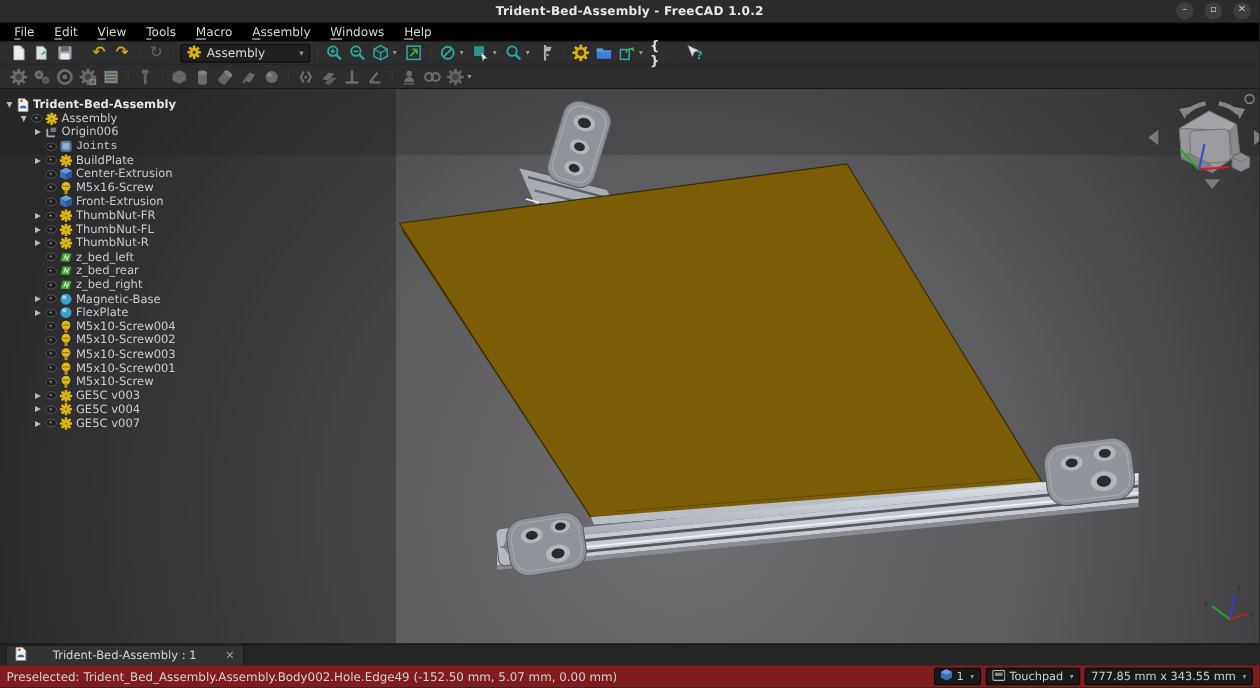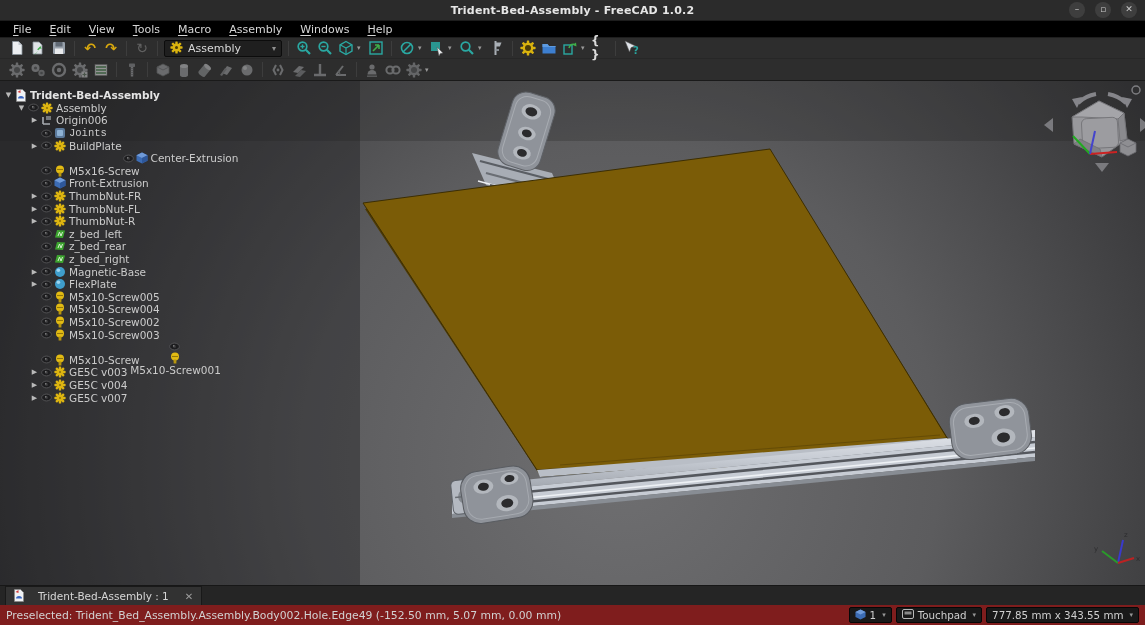--- a/index.html
+++ b/index.html
@@ -44,21 +44,21 @@
   .tree-row { display:flex; align-items:center; height:12.6px; color:#cbcbcb; font-size:10.5px; white-space:nowrap; }
   .tree-row .tw { display:inline-flex; align-items:center; justify-content:center; }
   .tree-arrow { width:11px; font-size:7px; color:#b9b9b9; }
   .tree-eye { width:13px; }
   .tree-ico { width:14px; }
   .tree-label { margin-left:2px; }
   .tree-row.root .tree-label { font-weight:bold; color:#e4e4e4; }
 
   
   .tabbar { height:20px; background:#252525; display:flex; align-items:flex-end; border-top:1px solid #171717; }
-  .tab { height:19px; background:#323232; display:flex; align-items:center; gap:13px; padding:0 8px 0 7px;
+  .tab { height:19px; background:#323232; display:flex; align-items:center; gap:23px; padding:0 8px 0 7px;
          margin-left:5px; border:1px solid #191919; border-bottom:none; color:#d6d6d6; font-size:10.5px; }
   .tab .tab-close { color:#9e9e9e; font-size:10px; margin-left:3px; }
 
   
   .statusbar { height:20px; background:#7f1d1d; display:flex; align-items:center; padding:0 6px; }
   .status-msg { color:#d2d2d2; font-size:10.8px; white-space:nowrap; flex:1; }
   .status-widgets { display:flex; gap:4px; }
   .sw { display:flex; align-items:center; gap:4px; background:#191919; border:1px solid #070707;
         border-radius:2px; height:16px; padding:0 5px; color:#cfcfcf; font-size:10.3px; }
   .sw .sw-caret { color:#969696; font-size:7px; margin-left:2px; }
@@ -614,21 +614,21 @@
               <rect x="4.8" y="0.4" width="2.4" height="3.2" rx="0.6" fill="#ddb511" transform="rotate(180 6 6)"></rect>
               <rect x="4.8" y="0.4" width="2.4" height="3.2" rx="0.6" fill="#ddb511" transform="rotate(225 6 6)"></rect>
               <rect x="4.8" y="0.4" width="2.4" height="3.2" rx="0.6" fill="#ddb511" transform="rotate(270 6 6)"></rect>
               <rect x="4.8" y="0.4" width="2.4" height="3.2" rx="0.6" fill="#ddb511" transform="rotate(315 6 6)"></rect>
               <circle cx="6" cy="6" r="3.4" fill="#ddb511"></circle>
               <circle cx="6" cy="6" r="1" fill="#8a6e08"></circle>
             </svg>
           </span>
           <span class="tree-label">BuildPlate</span>
         </div>
-        <div class="tree-row" style="padding-left: 26px; justify-content: center;">
+        <div class="tree-row" style="padding-left: 26px;">
           <span class="tw tree-arrow"></span>
           <span class="tw tree-eye">
             <svg width="11" height="11" viewBox="0 0 11 11">
               <ellipse cx="5.5" cy="5.5" rx="4.8" ry="3.4" fill="#1d1d1f" stroke="#5c5c5e" stroke-width="0.8"></ellipse>
               <circle cx="5.5" cy="5.5" r="1.5" fill="#3a3a3c"></circle>
               <circle cx="4.8" cy="4.8" r="0.6" fill="#cfcfcf"></circle>
             </svg>
           </span>
           <span class="tw tree-ico">
             <svg width="12" height="12" viewBox="0 0 12 12">
@@ -844,77 +844,59 @@
               <circle cx="4.8" cy="4.8" r="0.6" fill="#cfcfcf"></circle>
             </svg>
           </span>
           <span class="tw tree-ico">
             <svg width="12" height="12" viewBox="0 0 12 12">
               <circle cx="6" cy="4.5" r="4" fill="#e3bb13"></circle>
               <path d="M3 4.5h6" stroke="#93770a" stroke-width="1.1"></path>
               <rect x="4.6" y="7.5" width="2.8" height="4" fill="#b7960e"></rect>
             </svg>
           </span>
-          <span class="tree-label">M5x10-Screw005</span>
+          <span class="tree-label">M5x10-Screw004</span>
         </div>
         <div class="tree-row" style="padding-left: 26px;">
           <span class="tw tree-arrow"></span>
           <span class="tw tree-eye">
             <svg width="11" height="11" viewBox="0 0 11 11">
               <ellipse cx="5.5" cy="5.5" rx="4.8" ry="3.4" fill="#1d1d1f" stroke="#5c5c5e" stroke-width="0.8"></ellipse>
               <circle cx="5.5" cy="5.5" r="1.5" fill="#3a3a3c"></circle>
               <circle cx="4.8" cy="4.8" r="0.6" fill="#cfcfcf"></circle>
             </svg>
           </span>
           <span class="tw tree-ico">
             <svg width="12" height="12" viewBox="0 0 12 12">
               <circle cx="6" cy="4.5" r="4" fill="#e3bb13"></circle>
               <path d="M3 4.5h6" stroke="#93770a" stroke-width="1.1"></path>
               <rect x="4.6" y="7.5" width="2.8" height="4" fill="#b7960e"></rect>
             </svg>
           </span>
-          <span class="tree-label">M5x10-Screw004</span>
+          <span class="tree-label">M5x10-Screw002</span>
         </div>
         <div class="tree-row" style="padding-left: 26px;">
           <span class="tw tree-arrow"></span>
           <span class="tw tree-eye">
             <svg width="11" height="11" viewBox="0 0 11 11">
               <ellipse cx="5.5" cy="5.5" rx="4.8" ry="3.4" fill="#1d1d1f" stroke="#5c5c5e" stroke-width="0.8"></ellipse>
               <circle cx="5.5" cy="5.5" r="1.5" fill="#3a3a3c"></circle>
               <circle cx="4.8" cy="4.8" r="0.6" fill="#cfcfcf"></circle>
             </svg>
           </span>
           <span class="tw tree-ico">
             <svg width="12" height="12" viewBox="0 0 12 12">
               <circle cx="6" cy="4.5" r="4" fill="#e3bb13"></circle>
               <path d="M3 4.5h6" stroke="#93770a" stroke-width="1.1"></path>
               <rect x="4.6" y="7.5" width="2.8" height="4" fill="#b7960e"></rect>
             </svg>
           </span>
-          <span class="tree-label">M5x10-Screw002</span>
-        </div>
-        <div class="tree-row" style="padding-left: 26px;">
-          <span class="tw tree-arrow"></span>
-          <span class="tw tree-eye">
-            <svg width="11" height="11" viewBox="0 0 11 11">
-              <ellipse cx="5.5" cy="5.5" rx="4.8" ry="3.4" fill="#1d1d1f" stroke="#5c5c5e" stroke-width="0.8"></ellipse>
-              <circle cx="5.5" cy="5.5" r="1.5" fill="#3a3a3c"></circle>
-              <circle cx="4.8" cy="4.8" r="0.6" fill="#cfcfcf"></circle>
-            </svg>
-          </span>
-          <span class="tw tree-ico">
-            <svg width="12" height="12" viewBox="0 0 12 12">
-              <circle cx="6" cy="4.5" r="4" fill="#e3bb13"></circle>
-              <path d="M3 4.5h6" stroke="#93770a" stroke-width="1.1"></path>
-              <rect x="4.6" y="7.5" width="2.8" height="4" fill="#b7960e"></rect>
-            </svg>
-          </span>
           <span class="tree-label">M5x10-Screw003</span>
         </div>
-        <div class="tree-row" style="padding-left: 26px; flex-direction: column;">
+        <div class="tree-row" style="padding-left: 26px;">
           <span class="tw tree-arrow"></span>
           <span class="tw tree-eye">
             <svg width="11" height="11" viewBox="0 0 11 11">
               <ellipse cx="5.5" cy="5.5" rx="4.8" ry="3.4" fill="#1d1d1f" stroke="#5c5c5e" stroke-width="0.8"></ellipse>
               <circle cx="5.5" cy="5.5" r="1.5" fill="#3a3a3c"></circle>
               <circle cx="4.8" cy="4.8" r="0.6" fill="#cfcfcf"></circle>
             </svg>
           </span>
           <span class="tw tree-ico">
             <svg width="12" height="12" viewBox="0 0 12 12">

